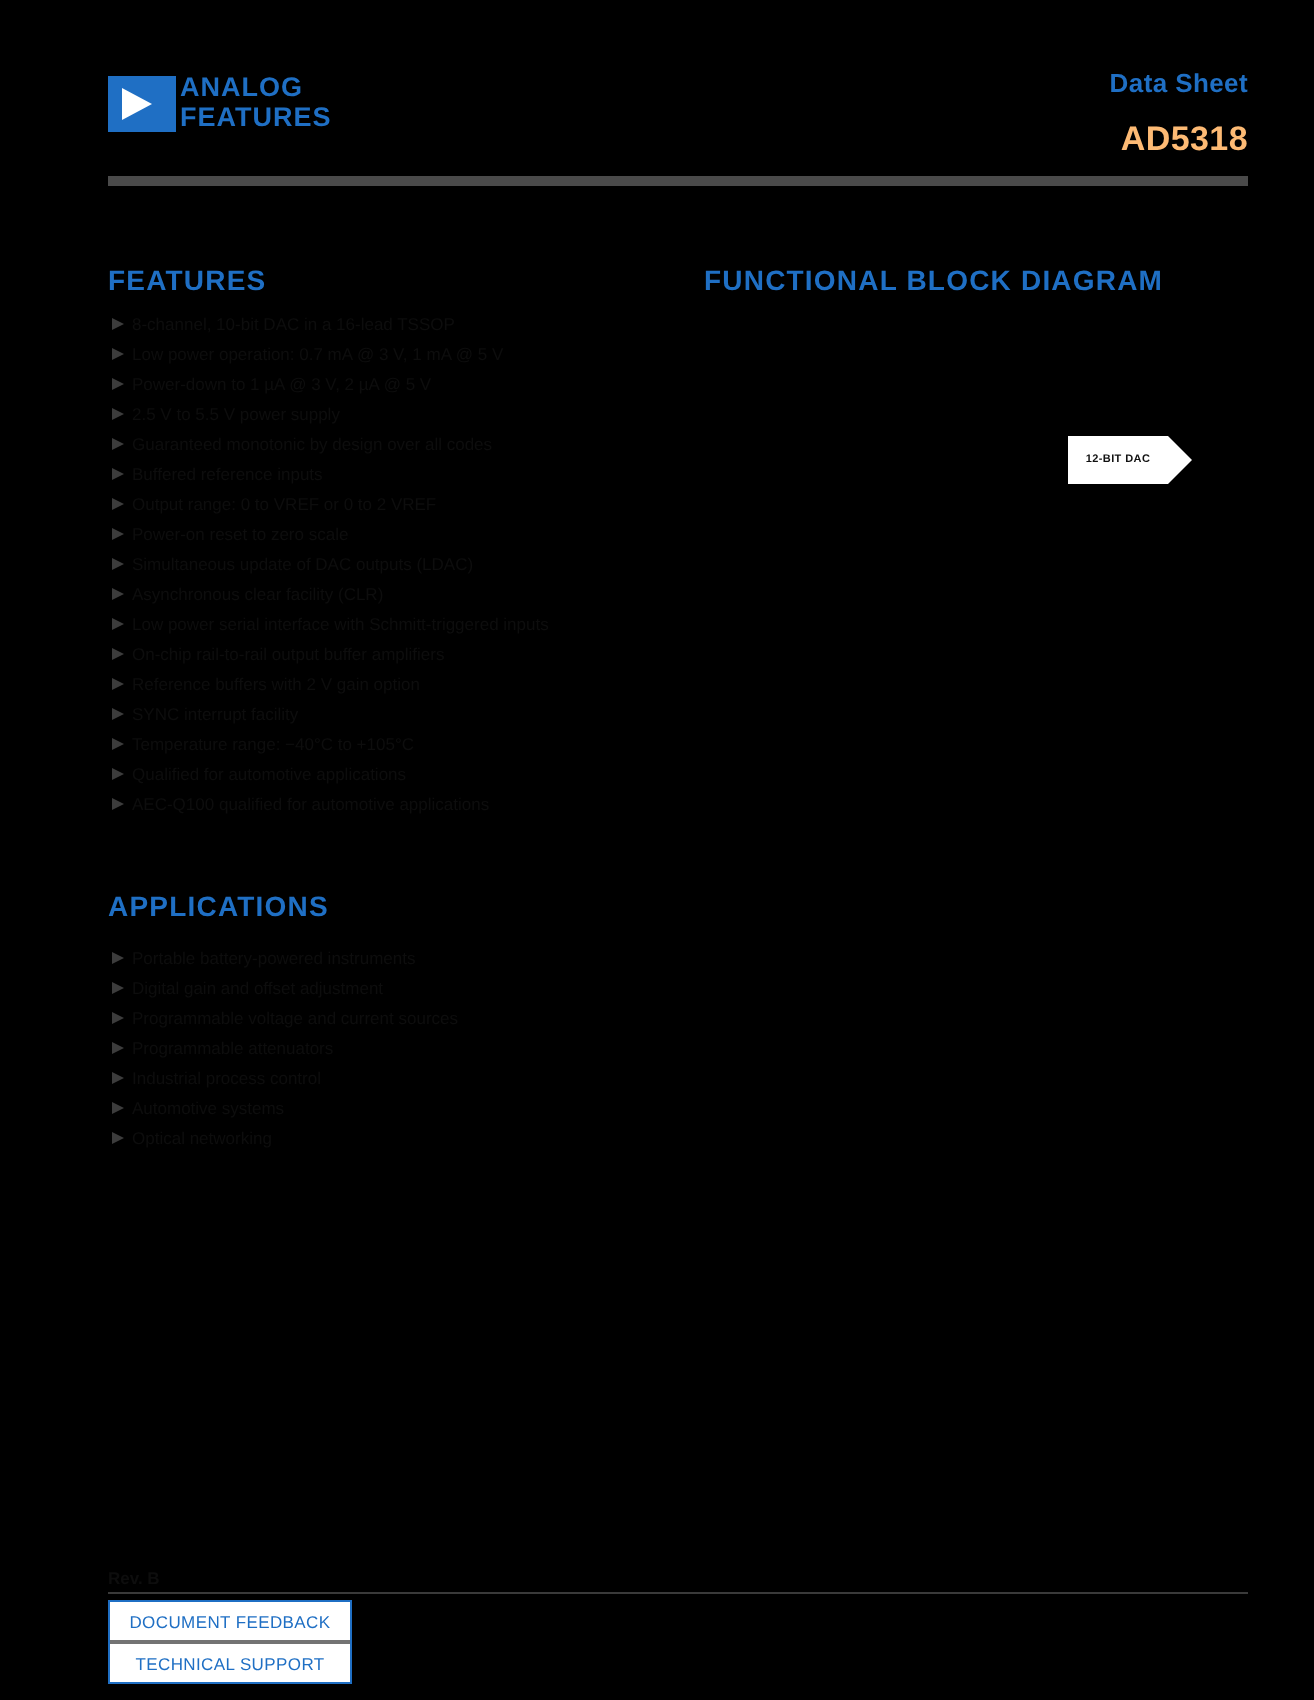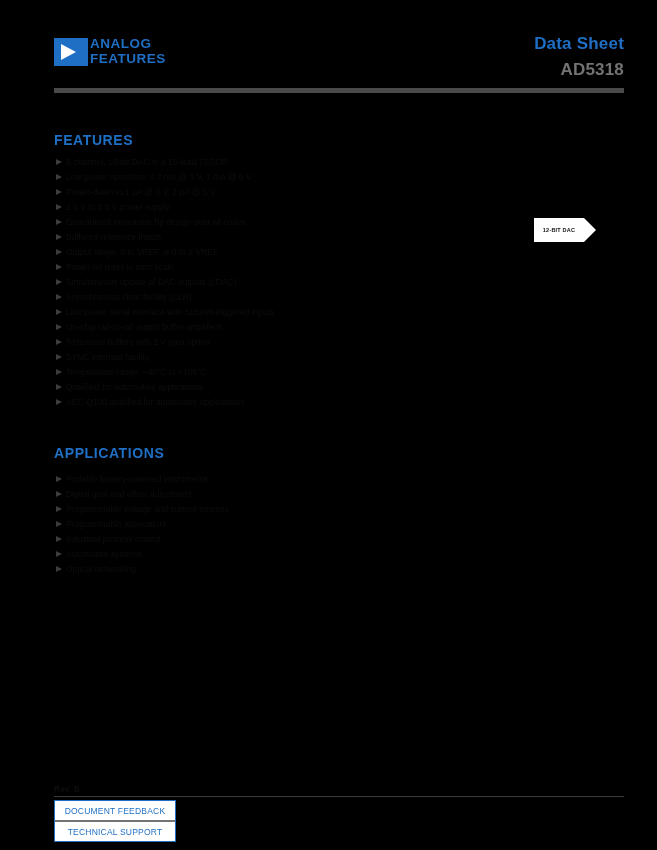--- a/index.html
+++ b/index.html
@@ -56,30 +56,30 @@
     line-height: 15px;
     letter-spacing: 0.5px;
   }
   .logo-text span { display: block; }
 
   .doc-type {
     position: absolute;
     right: 33px;
     top: 34px;
     color: #1f6fc4;
-    font-size: 17px;
+    font-size: 13px;
     font-weight: bold;
     text-align: right;
     letter-spacing: 0.2px;
   }
   .doc-part {
     position: absolute;
     right: 33px;
     top: 60px;
-    color: #737373;
+    color: #fdba74;
     font-size: 17px;
     font-weight: bold;
     text-align: right;
     letter-spacing: 0.2px;
   }
 
   .header-rule {
     position: absolute;
     left: 54px;
     top: 88px;
@@ -247,20 +247,21 @@
   <ul class="bullet-list" id="applications-list">
     <li>Portable battery-powered instruments</li>
     <li>Digital gain and offset adjustment</li>
     <li>Programmable voltage and current sources</li>
     <li>Programmable attenuators</li>
     <li>Industrial process control</li>
     <li>Automotive systems</li>
     <li>Optical networking</li>
   </ul>
 
+  <div class="section-title" id="fbd-title">FUNCTIONAL BLOCK DIAGRAM</div>
   <div class="fbd">
     <div class="dac-block">12-BIT DAC</div>
   </div>
 
   <div class="footer-label">Rev. B</div>
   <div class="footer-rule"></div>
   <div class="footer-buttons">
     <div class="footer-btn">DOCUMENT FEEDBACK</div>
     <div class="footer-btn">TECHNICAL SUPPORT</div>
   </div>

